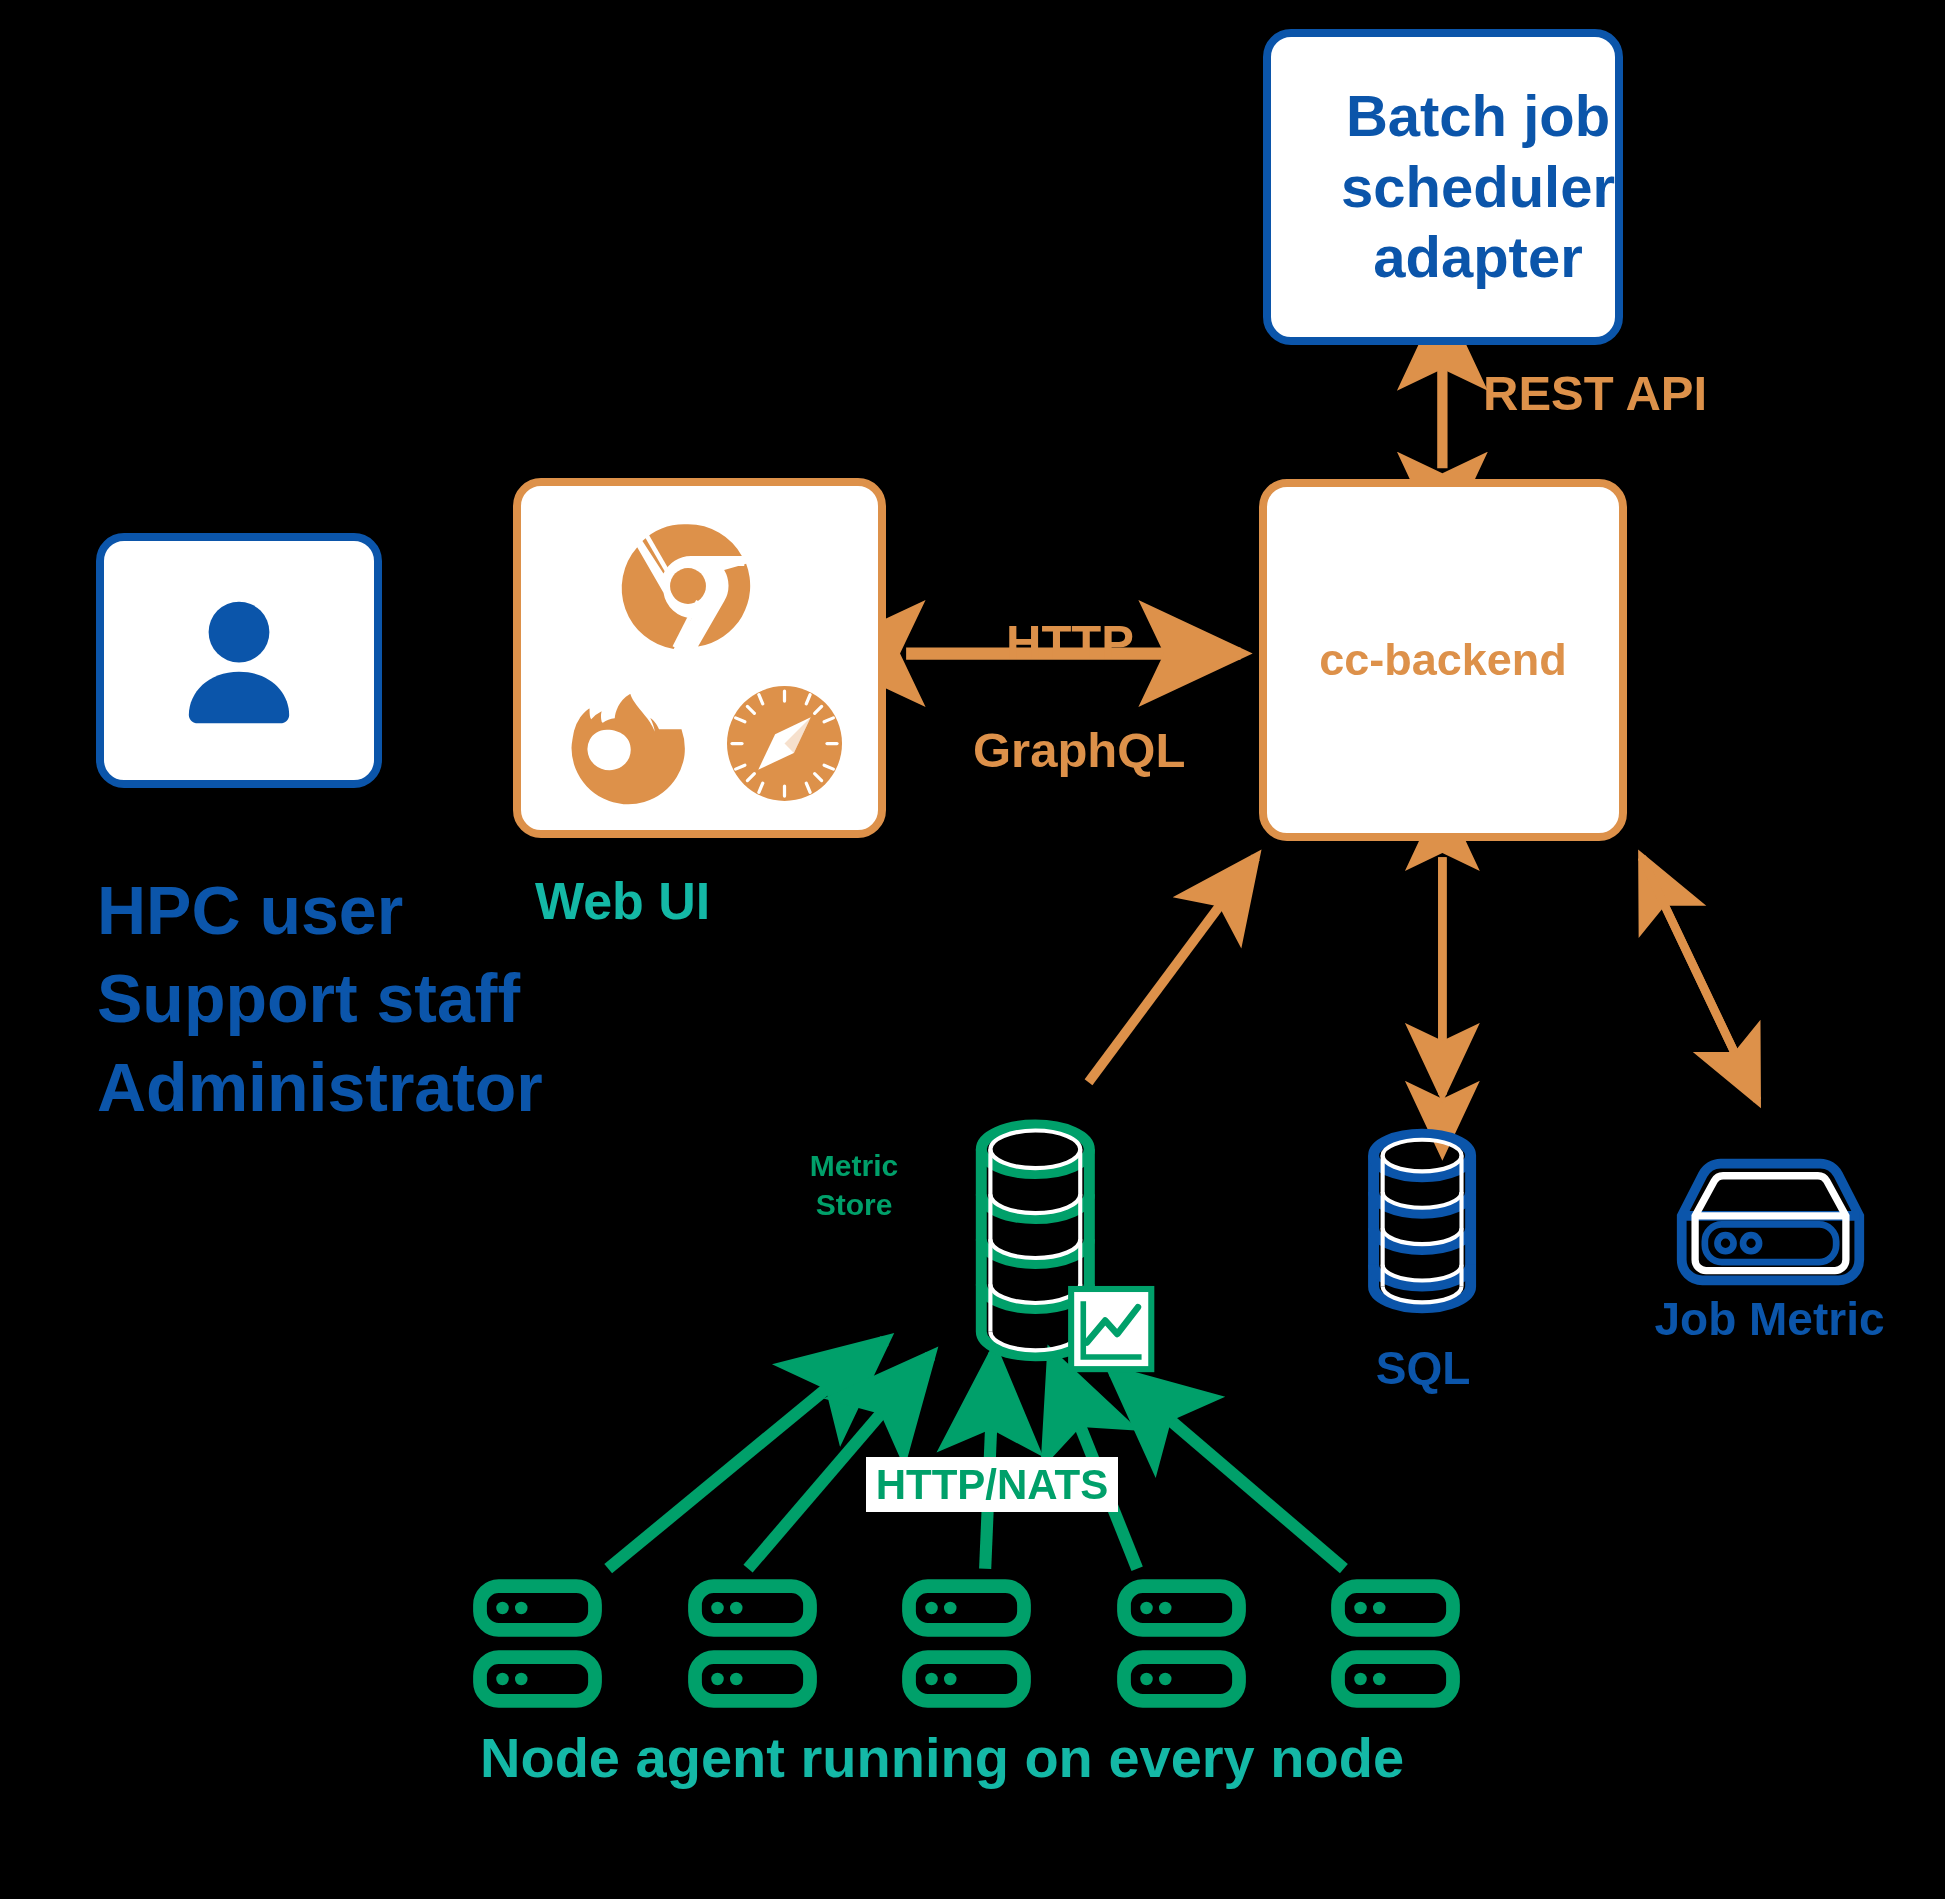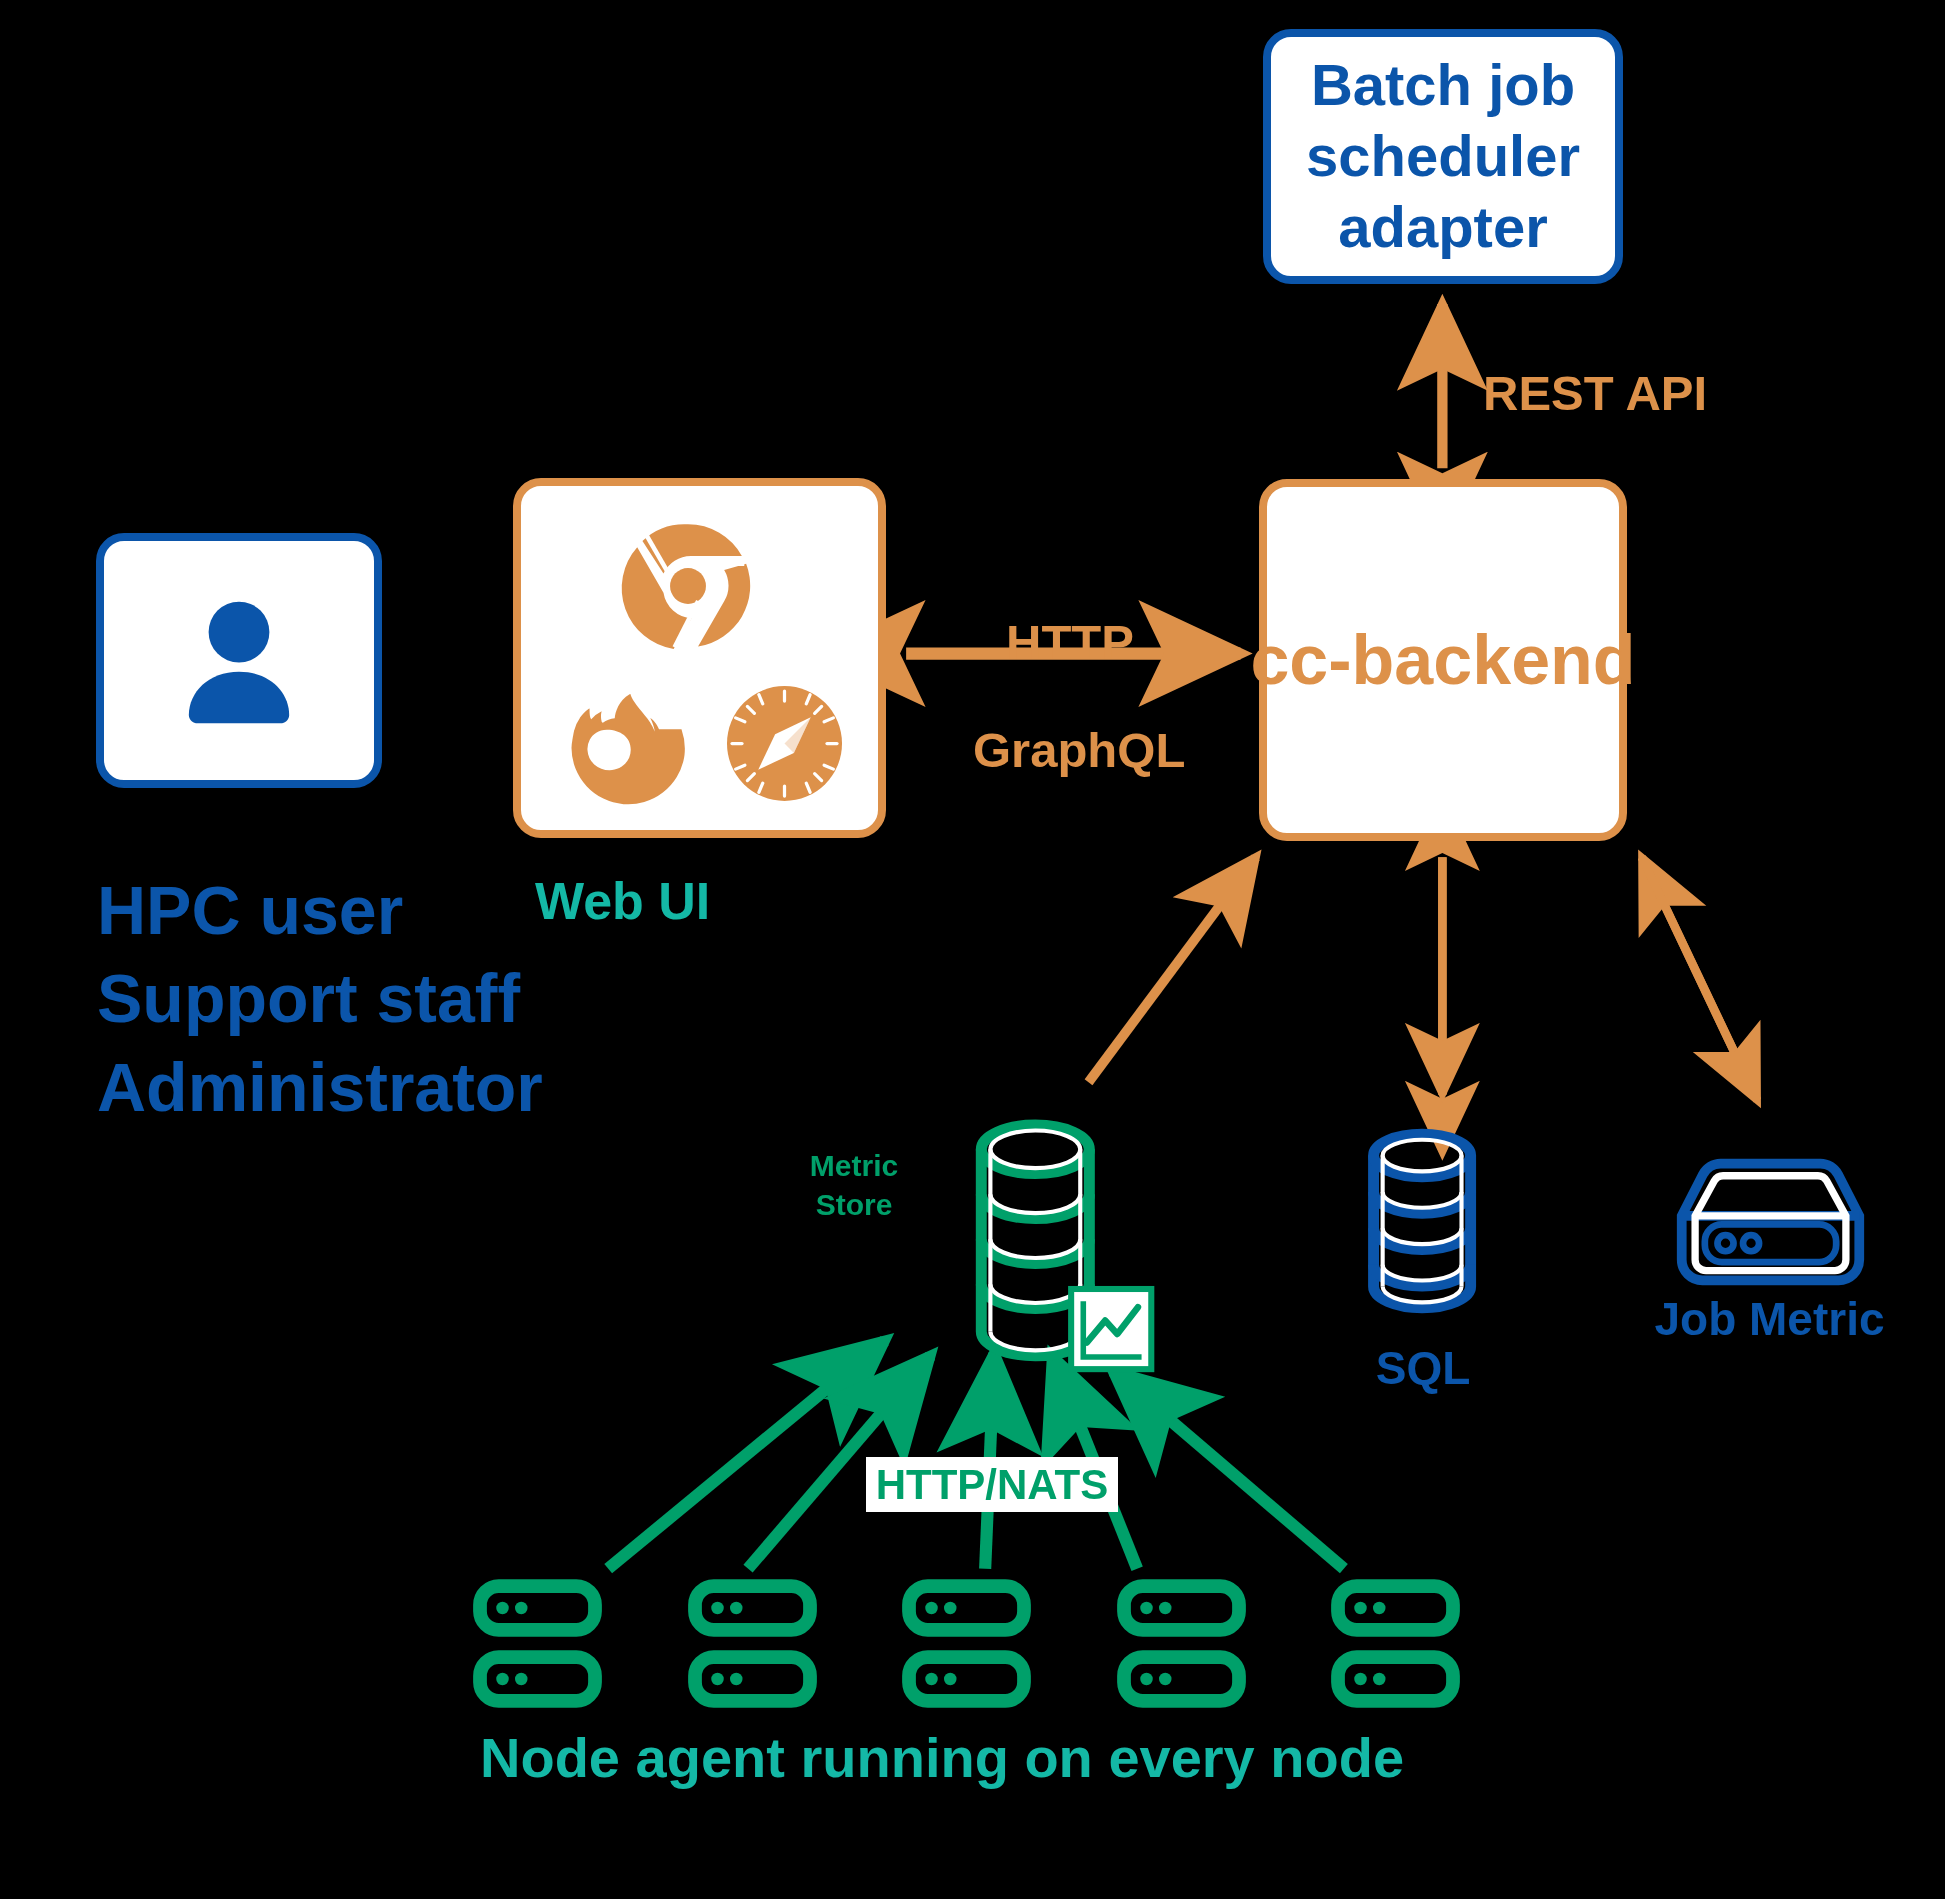--- a/index.html
+++ b/index.html
@@ -39,21 +39,21 @@
 
   .title-batch{
     font-size:58px;
     font-weight:700;
     color:#0B55AA;
     text-align:center;
     line-height:1.22;
     white-space:pre-line;
   }
   .title-ccbackend{
-    font-size:70px;
+    font-size:45px;
     font-weight:700;
     color:#DD914A;
     text-align:center;
     white-space:nowrap;
   }
 
   .user-roles{
     font-size:68px;
     font-weight:700;
     color:#0B55AA;
@@ -130,21 +130,21 @@
     
     <g>
       <line x1="1000" y1="2580" x2="1455" y2="2205" stroke="#00A06A" stroke-width="20" marker-end="url(#ah-g)"></line>
       <line x1="1230" y1="2580" x2="1530" y2="2230" stroke="#00A06A" stroke-width="20" marker-end="url(#ah-g)"></line>
       <line x1="1620" y1="2580" x2="1635" y2="2225" stroke="#00A06A" stroke-width="20" marker-end="url(#ah-g)"></line>
       <line x1="1870" y1="2580" x2="1730" y2="2230" stroke="#00A06A" stroke-width="20" marker-end="url(#ah-g)"></line>
       <line x1="2210" y1="2580" x2="1830" y2="2255" stroke="#00A06A" stroke-width="20" marker-end="url(#ah-g)"></line>
     </g>
   </svg>
 
-  <div class="abs node-box box-blue" style="left:1263px;top:29px;width:360px;height:255px;">
+  <div class="abs node-box box-blue" style="left:1263px;top:29px;width:360px;height:316px;justify-content:flex-end;">
     <div class="title-batch">Batch job
 scheduler
 adapter</div>
   </div>
 
   <div class="abs edge-lbl orange lbl" style="left:1483px;top:328px;text-align:left;line-height:1.20;">REST
 API</div>
 
   <div class="abs node-box box-blue" style="left:96px;top:533px;width:286px;height:255px;">
     <svg width="158" height="152" viewBox="0 0 100 100">

